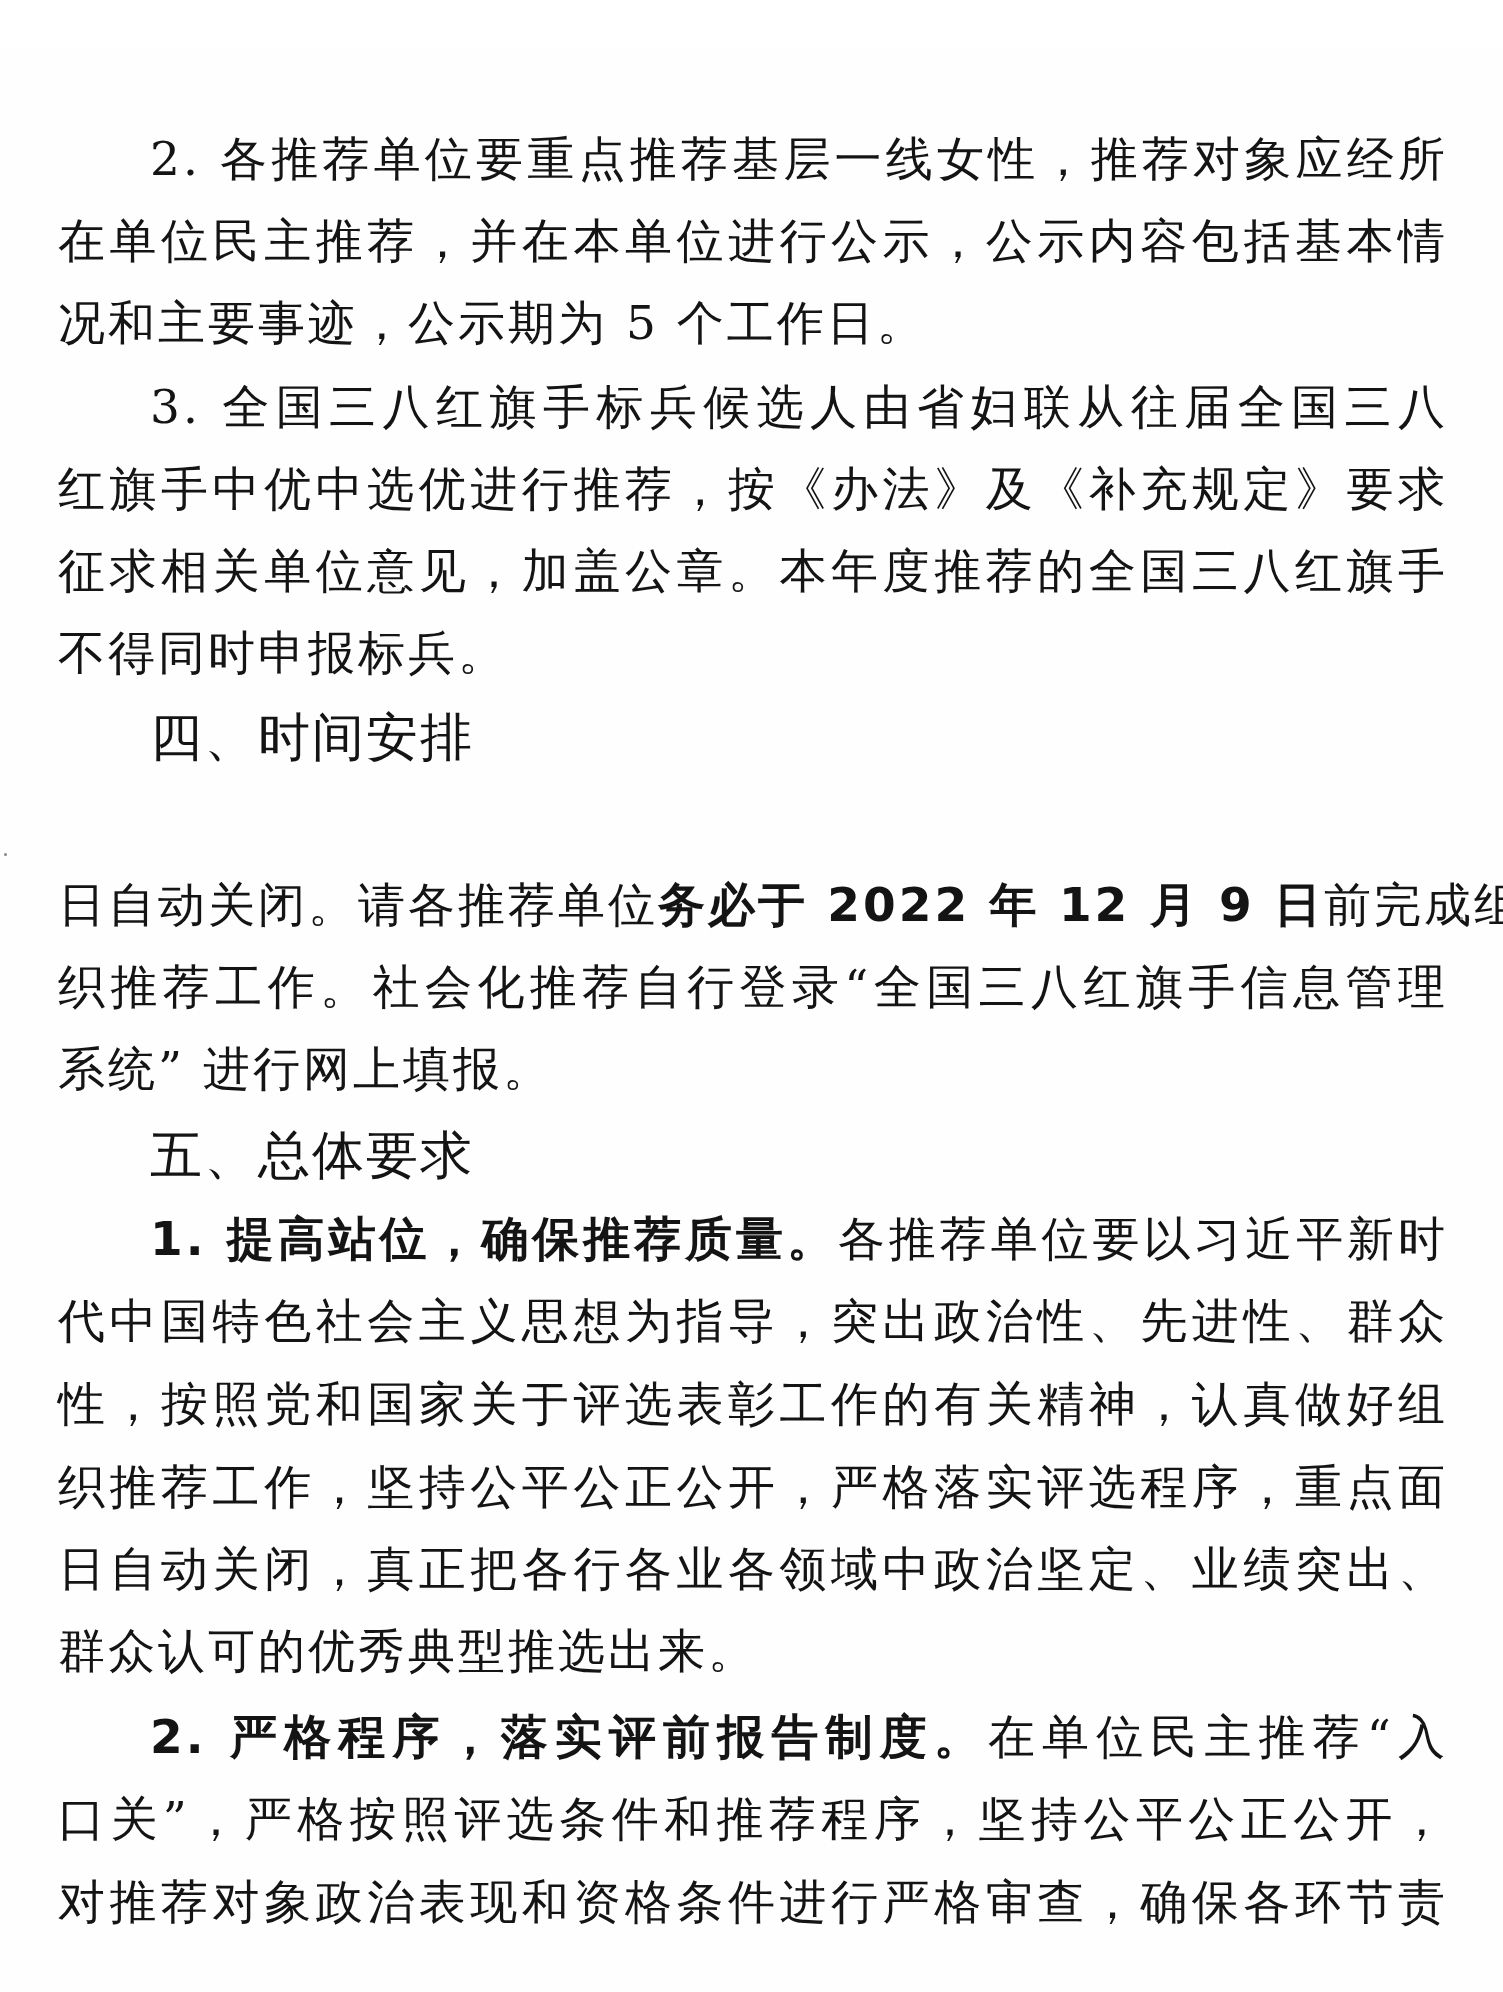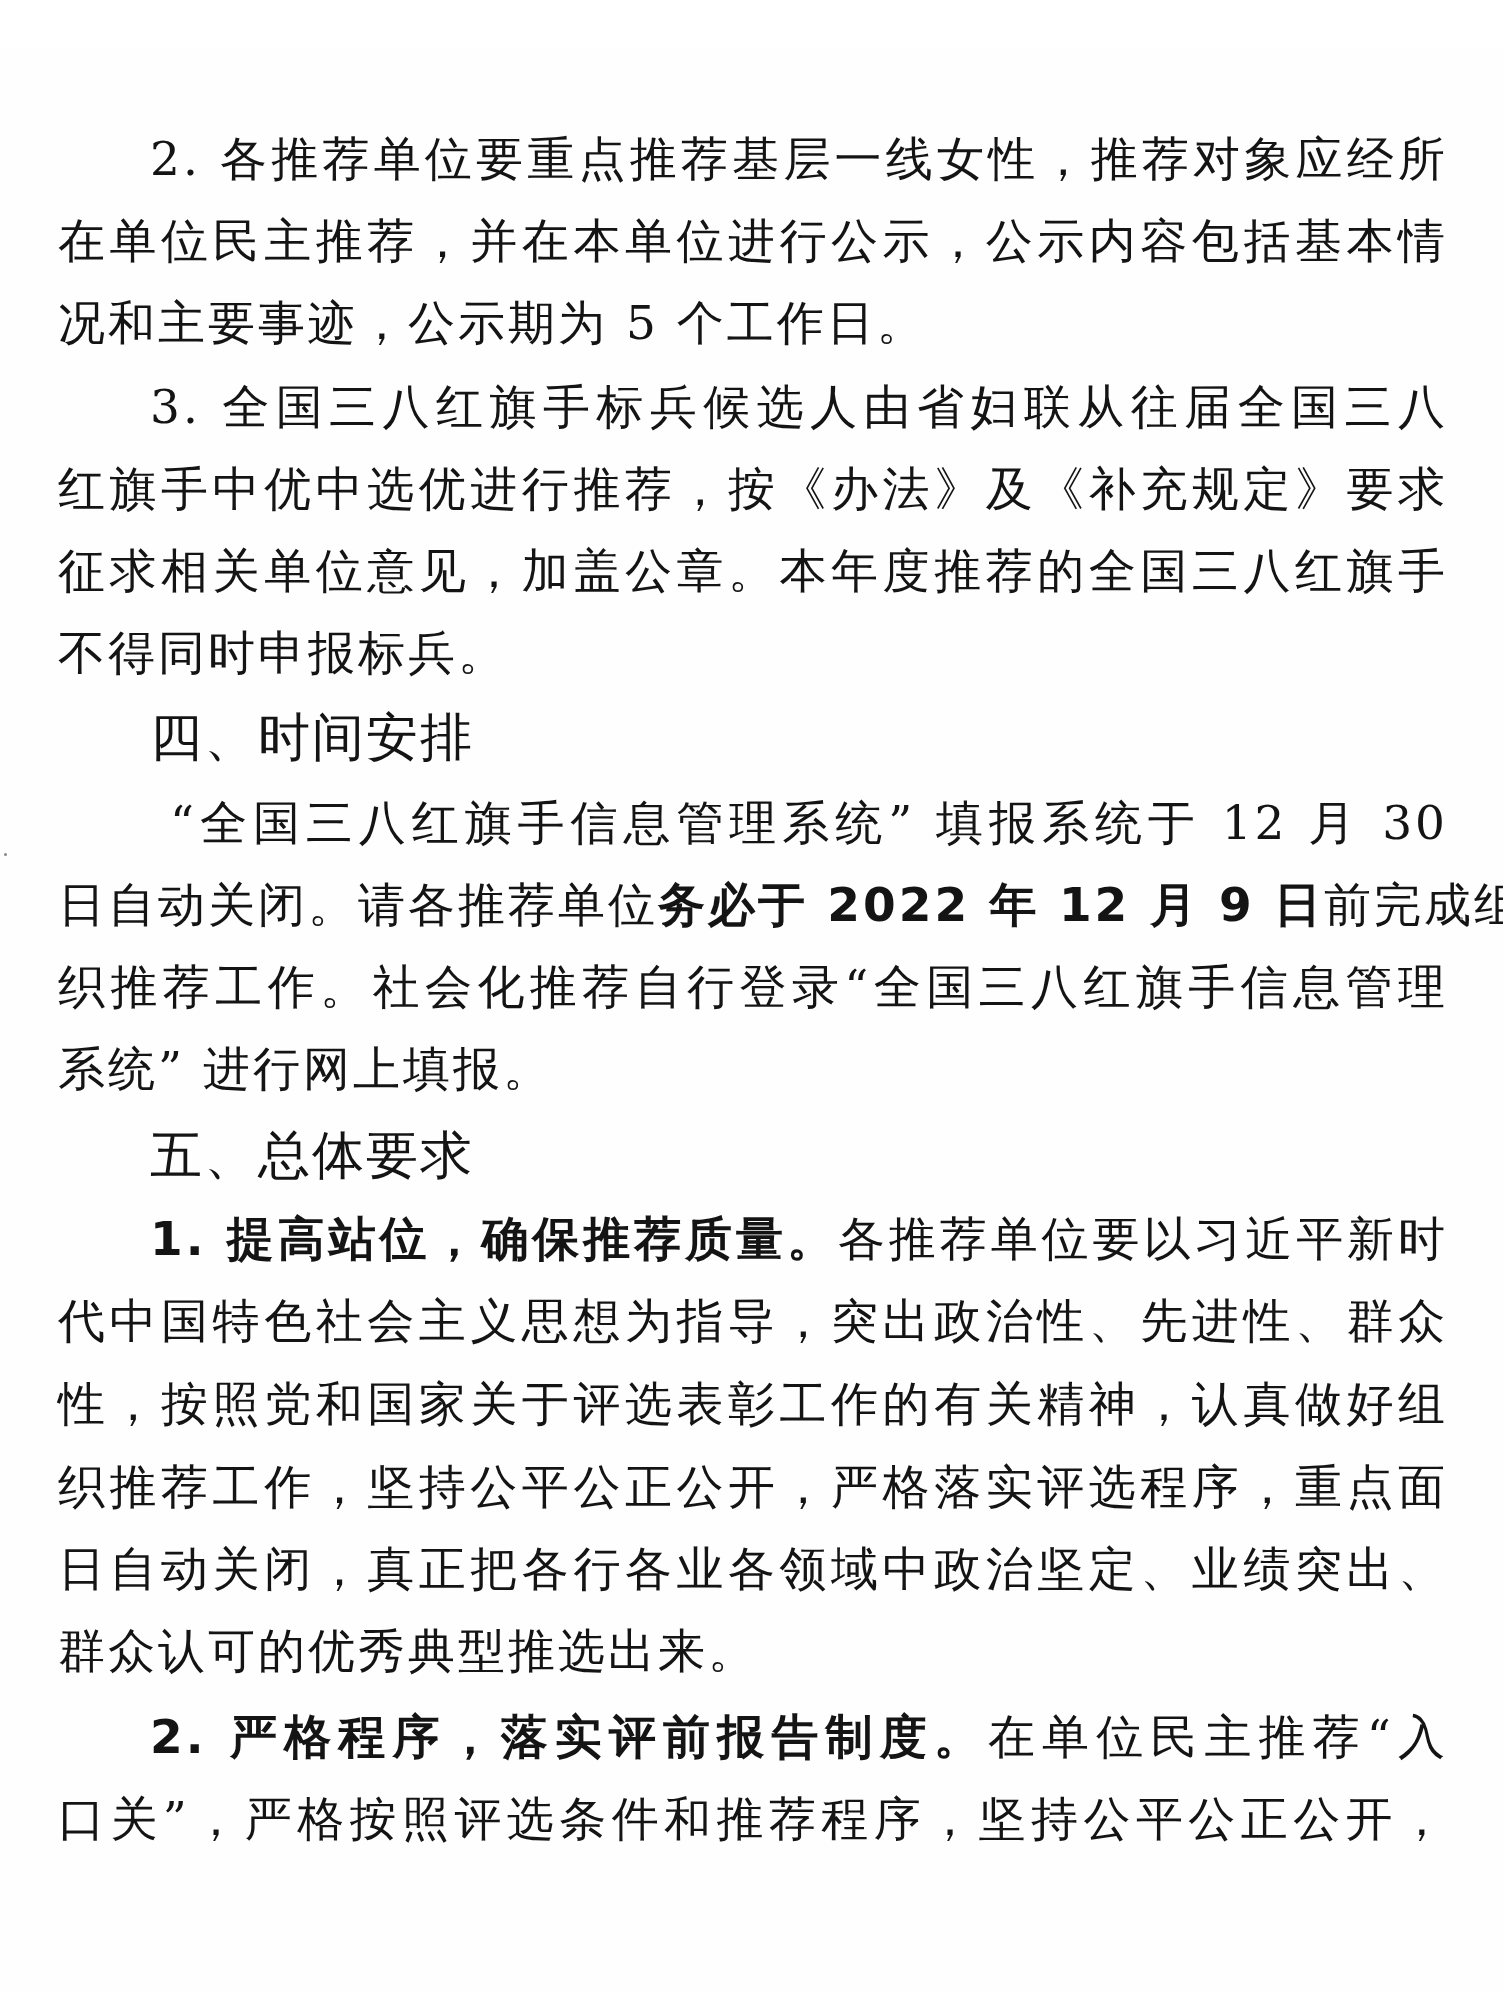--- a/index.html
+++ b/index.html
@@ -23,31 +23,31 @@
   <div class="line indent" style="top:84px;">2. 各推荐单位要重点推荐基层一线女性，推荐对象应经所</div>
   <div class="line" style="top:166px;">在单位民主推荐，并在本单位进行公示，公示内容包括基本情</div>
   <div class="line last" style="top:248px;">况和主要事迹，公示期为 5 个工作日。</div>
 
   <div class="line indent" style="top:332px;">3. 全国三八红旗手标兵候选人由省妇联从往届全国三八</div>
   <div class="line" style="top:414px;">红旗手中优中选优进行推荐，按《办法》及《补充规定》要求</div>
   <div class="line" style="top:496px;">征求相关单位意见，加盖公章。本年度推荐的全国三八红旗手</div>
   <div class="line last" style="top:578px;">不得同时申报标兵。</div>
 
   <div class="heading" style="top:662px;">四、时间安排</div>
-  <div class="line indent" style="top:748px; left:170px; width:1278px;">“全国三八红旗手信息管理系统” 填报系统于 12 月 30</div>
   <div class="line" style="top:830px;"><span>日自动关闭。请各推荐单位</span><b>务必于 2022 年 12 月 9 日</b><span>前完成组</span></div>
   <div class="line" style="top:912px;">织推荐工作。社会化推荐自行登录“全国三八红旗手信息管理</div>
   <div class="line last" style="top:994px;">系统” 进行网上填报。</div>
 
   <div class="heading" style="top:1080px;">五、总体要求</div>
   <div class="line indent" style="top:1164px;"><b>1. 提高站位，确保推荐质量。</b><span>各推荐单位要以习近平新时</span></div>
   <div class="line" style="top:1246px;">代中国特色社会主义思想为指导，突出政治性、先进性、群众</div>
   <div class="line" style="top:1412px;">织推荐工作，坚持公平公正公开，严格落实评选程序，重点面</div>
   <div class="line" style="top:1329px;">性，按照党和国家关于评选表彰工作的有关精神，认真做好组</div>
   <div class="line" style="top:1494px;">日自动关闭，真正把各行各业各领域中政治坚定、业绩突出、</div>
   <div class="line last" style="top:1576px;">群众认可的优秀典型推选出来。</div>
 
   <div class="line indent" style="top:1662px;"><b>2. 严格程序，落实评前报告制度。</b><span>在单位民主推荐“入</span></div>
   <div class="line" style="top:1744px;">口关”，严格按照评选条件和推荐程序，坚持公平公正公开，</div>
+  <div class="line" style="top:1827px;">对推荐对象政治表现和资格条件进行严格审查，确保各环节责</div>
 
   <div class="speck" style="left:4px; top:806px;"></div>
   <div class="speck" style="left:1460px; top:870px;"></div>
 </div>
 
 </body></html>

